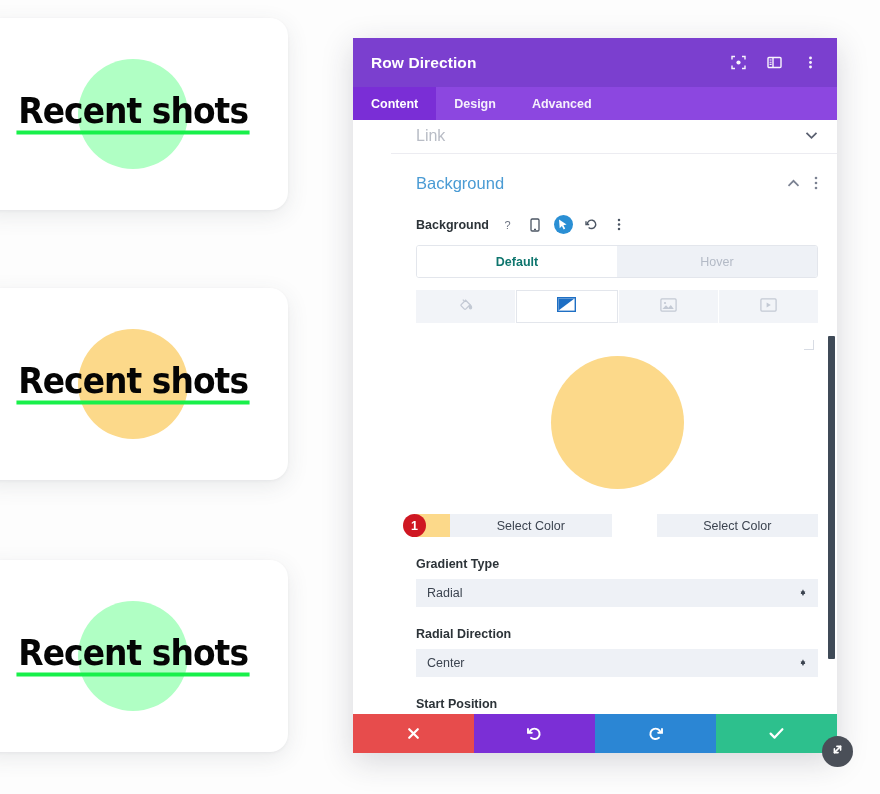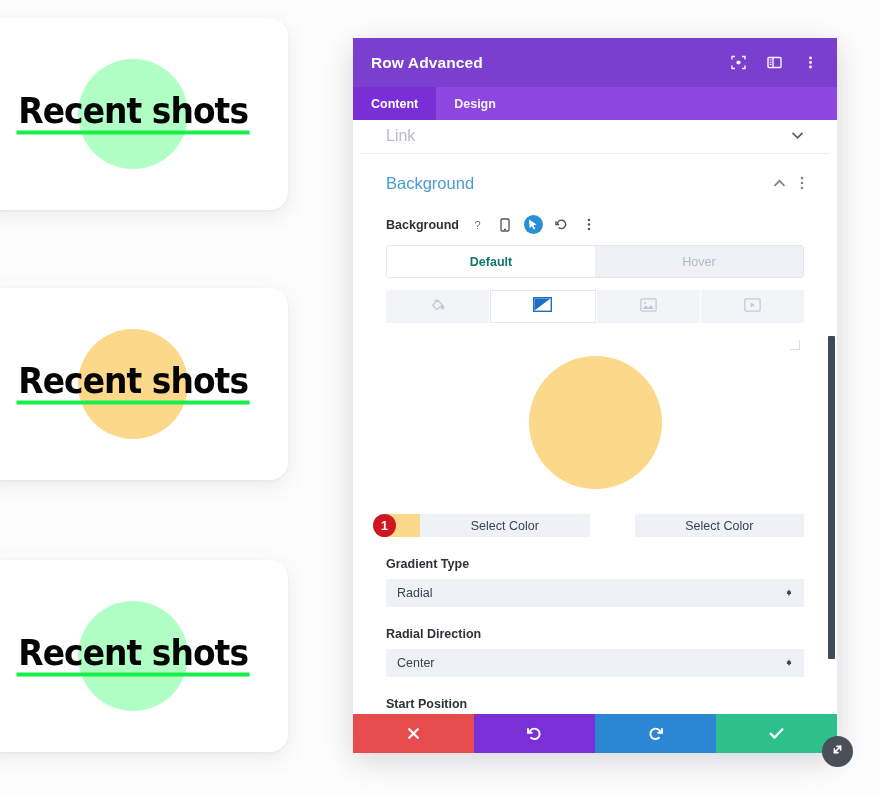--- a/index.html
+++ b/index.html
@@ -109,21 +109,21 @@
     opacity: .92;
   }
   .tab.active { background: #7a2ed6; opacity: 1; }
 
   .panel-body {
     flex: 1 1 auto;
     position: relative;
     background: #ffffff;
     overflow: hidden;
   }
-  .scroll-inner { position: absolute; inset: 0; padding: 0 33px; }
+  .scroll-inner { position: absolute; inset: 0; padding: 0 19px; margin-left: 44px; }
 
   .sec-row {
     display: flex; align-items: center;
     padding-top: 6px;
     height: 26px;
   }
   .sec-row .sec-name {
     color: #b9bdc6;
     font-size: 16px;
     flex: 1;
@@ -329,21 +329,21 @@
           <span class="card-text" style="--ul: #18f04a;">Recent shots</span>
         </div>
       </div>
     </div>
 
   </div>
 
   <div class="panel">
 
     <div class="panel-header" style="background: rgb(123, 63, 207);">
-      <div class="panel-title">Row Advanced</div>
+      <div class="panel-title">Row Direction</div>
       <div class="hdr-icons">
         <div class="hdr-ico">
           <svg width="17" height="17" viewBox="0 0 17 17" fill="none" stroke="#ffffff" stroke-width="1.4">
             <path d="M2 5.5V2.5h3M12 2.5h3v3M15 11.5v3h-3M5 14.5H2v-3"></path>
             <circle cx="8.5" cy="8.5" r="2.1" fill="#ffffff" stroke="none"></circle>
           </svg>
         </div>
         <div class="hdr-ico">
           <svg width="17" height="17" viewBox="0 0 17 17" fill="none" stroke="#ffffff" stroke-width="1.4">
             <rect x="2" y="3.5" width="13" height="10" rx="1"></rect>
@@ -357,20 +357,21 @@
               <circle cx="2.5" cy="8.5" r="1.45"></circle>
               <circle cx="2.5" cy="13" r="1.45"></circle>
           </svg>
         </div>
       </div>
     </div>
 
     <div class="tabs">
       <div class="tab active">Content</div>
       <div class="tab">Design</div>
+      <div class="tab">Advanced</div>
     </div>
 
     <div class="panel-body">
       <div class="scroll-inner">
 
         <div class="sec-row">
           <div class="sec-name">Link</div>
           <div class="chev">
             <svg width="13" height="9" viewBox="0 0 13 9" fill="none" stroke="#5a6070" stroke-width="1.8">
                 <path d="M1.5 1.8l5 5 5-5"></path>

